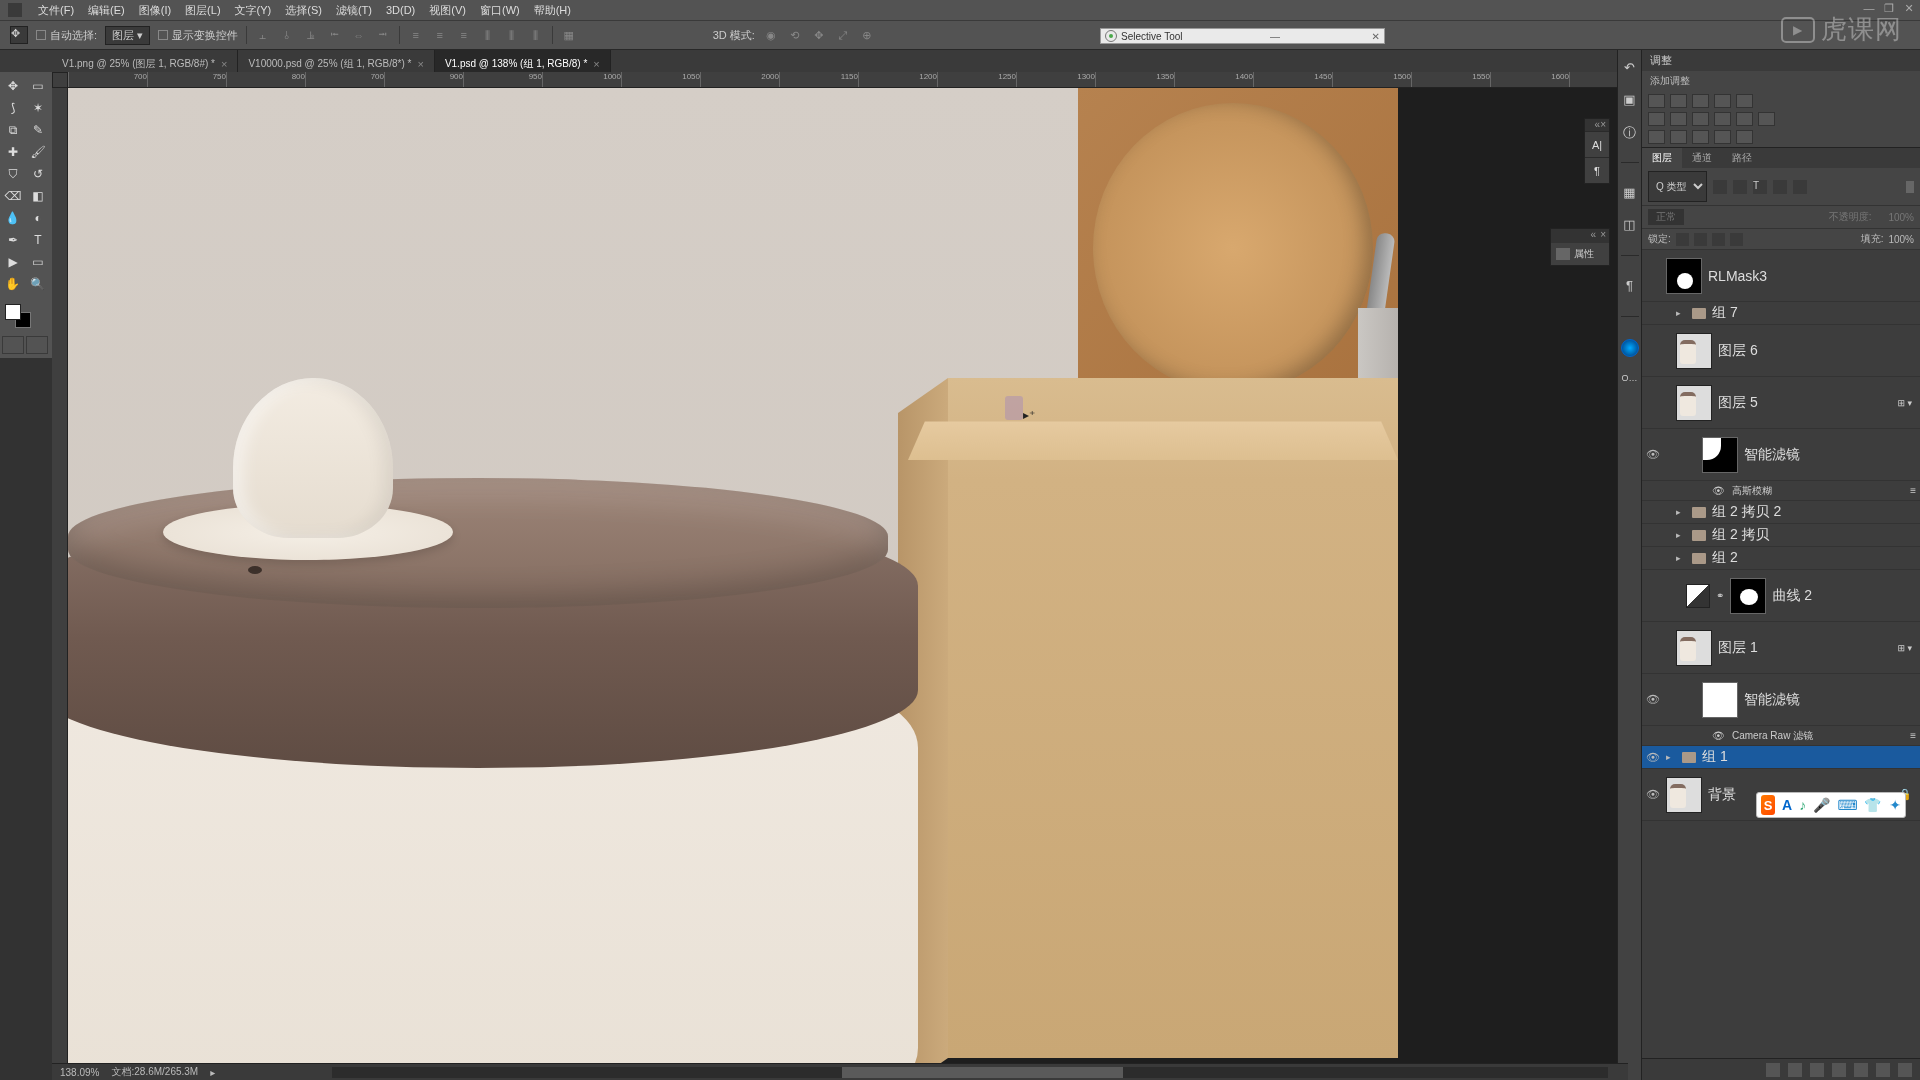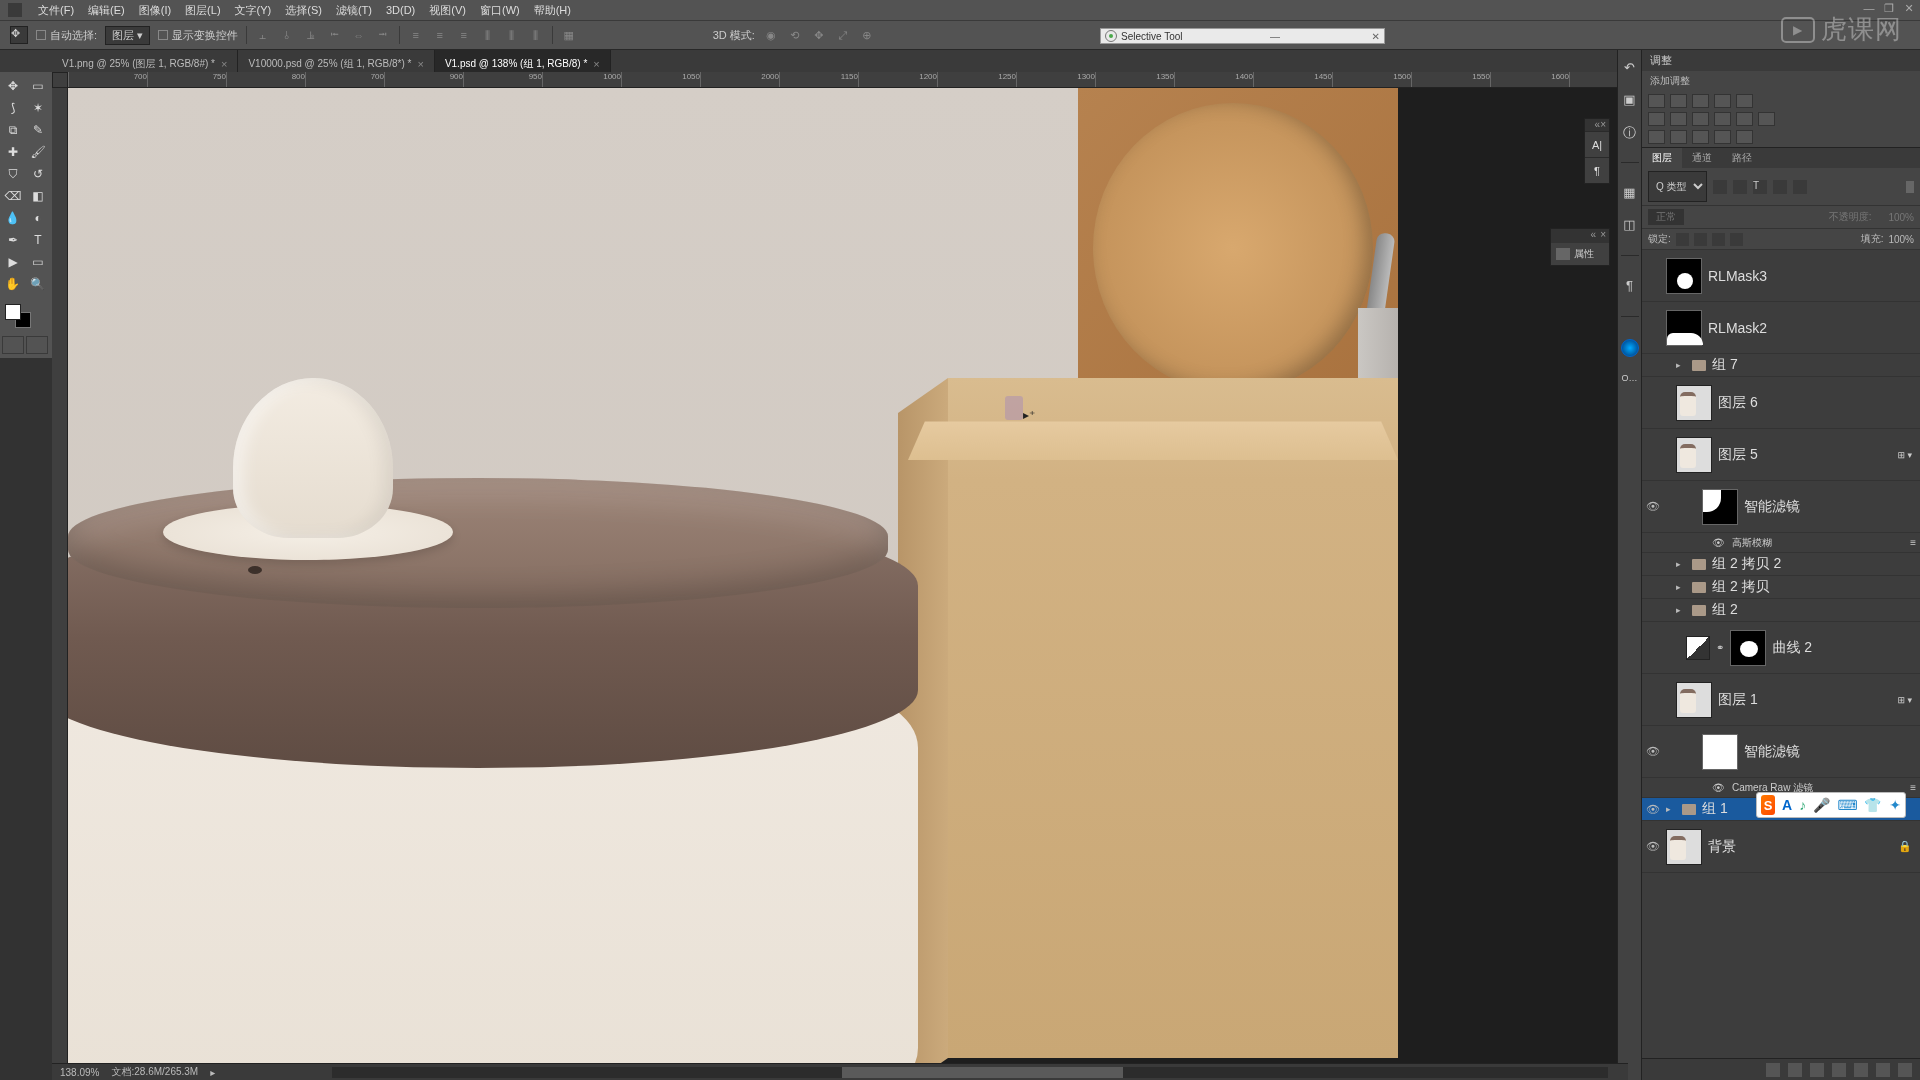--- a/index.html
+++ b/index.html
@@ -407,27 +407,20 @@
       </div>
 
       <div class="layerlist">
         <div class="layer tall">
           <div class="vis"></div>
           <div class="mask">
               <div class="blob" style="left:10px;top:14px;width:16px;height:16px"></div>
             </div>
           <span class="lname">RLMask3</span>
         </div>
-        <div class="layer tall">
-          <div class="vis"></div>
-          <div class="mask">
-              <div class="blob" style="left:0;bottom:0;width:36px;height:12px;border-radius:6px 12px 0 0"></div>
-            </div>
-          <span class="lname">RLMask2</span>
-        </div>
         <div class="layer group">
           <div class="vis"></div>
           <span class="indent" style="width:4px"></span>
             <span class="arrow">▸</span>
           <div class="folder"></div>
           <span class="lname">组 7</span>
         </div>
         <div class="layer tall">
           <div class="vis"></div>
           <span class="indent" style="width:4px"></span>

